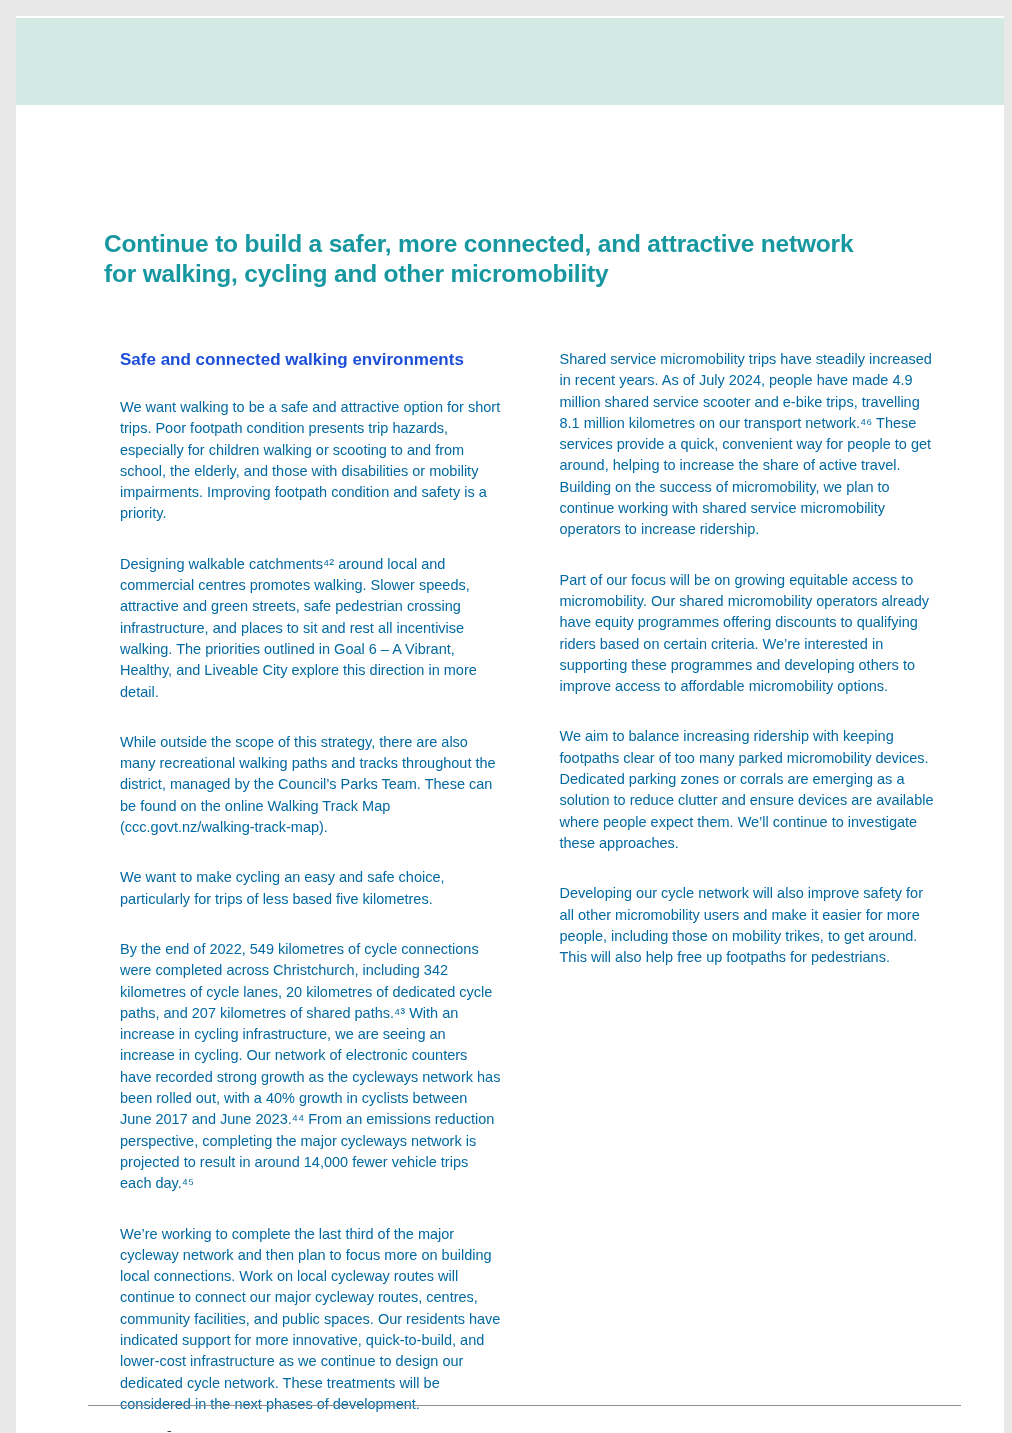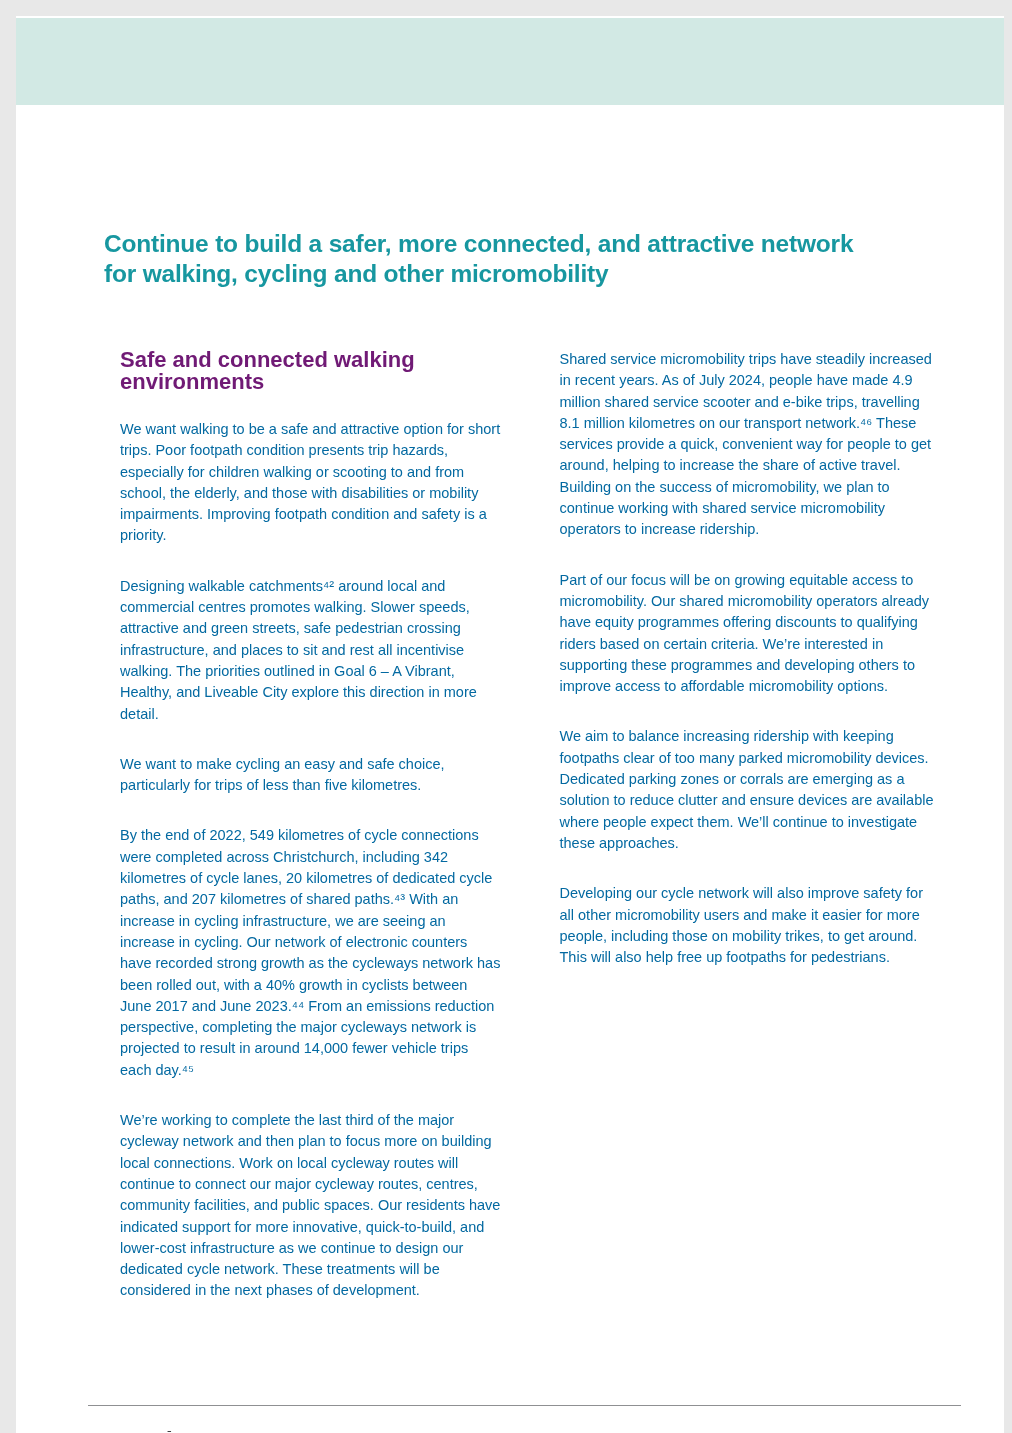--- a/index.html
+++ b/index.html
@@ -32,24 +32,24 @@
     letter-spacing: -0.2px;
     white-space: pre-line;
     margin-bottom: 28px;
   }
   .columns {
     display: flex;
     gap: 27px;
   }
   .col { width: 428px; }
   .section-heading {
-    font-size: 22px;
+    font-size: 17px;
     line-height: 22px;
     font-weight: 700;
-    color: #701a75;
+    color: #1d4ed8;
     white-space: pre-line;
     margin: 26px 0 10px 0;
   }
   .col .section-heading:first-child { margin-top: 0; }
   .body-para {
     font-size: 14.5px;
     line-height: 21.3px;
     color: #0369a1;
     margin-bottom: 13px;
   }
@@ -88,22 +88,23 @@
 
     <h1 class="page-title">Continue to build a safer, more connected, and attractive network
 for walking, cycling and other micromobility</h1>
 
     <div class="columns">
 
       <div class="col">
         <h2 class="section-heading">Safe and connected walking environments</h2>
         <p class="body-para">We want walking to be a safe and attractive option for short trips. Poor footpath condition presents trip hazards, especially for children walking or scooting to and from school, the elderly, and those with disabilities or mobility impairments. Improving footpath condition and safety is a priority.</p>
         <p class="body-para">Designing walkable catchments⁴² around local and commercial centres promotes walking. Slower speeds, attractive and green streets, safe pedestrian crossing infrastructure, and places to sit and rest all incentivise walking. The priorities outlined in Goal 6 – A Vibrant, Healthy, and Liveable City explore this direction in more detail.</p>
+        <p class="body-para">While outside the scope of this strategy, there are also many recreational walking paths and tracks throughout the district, managed by the Council’s Parks Team. These can be found on the online Walking Track Map (ccc.govt.nz/walking-track-map).</p>
 
-        <p class="body-para">We want to make cycling an easy and safe choice, particularly for trips of less than five kilometres.</p>
+        <p class="body-para">We want to make cycling an easy and safe choice, particularly for trips of less based five kilometres.</p>
         <p class="body-para">By the end of 2022, 549 kilometres of cycle connections were completed across Christchurch, including 342 kilometres of cycle lanes, 20 kilometres of dedicated cycle paths, and 207 kilometres of shared paths.⁴³ With an increase in cycling infrastructure, we are seeing an increase in cycling. Our network of electronic counters have recorded strong growth as the cycleways network has been rolled out, with a 40% growth in cyclists between June 2017 and June 2023.⁴⁴ From an emissions reduction perspective, completing the major cycleways network is projected to result in around 14,000 fewer vehicle trips each day.⁴⁵</p>
         <p class="body-para">We’re working to complete the last third of the major cycleway network and then plan to focus more on building local connections. Work on local cycleway routes will continue to connect our major cycleway routes, centres, community facilities, and public spaces. Our residents have indicated support for more innovative, quick-to-build, and lower-cost infrastructure as we continue to design our dedicated cycle network. These treatments will be considered in the next phases of development.</p>
       </div>
 
       <div class="col">
         <p class="body-para">Shared service micromobility trips have steadily increased in recent years. As of July 2024, people have made 4.9 million shared service scooter and e-bike trips, travelling 8.1 million kilometres on our transport network.⁴⁶ These services provide a quick, convenient way for people to get around, helping to increase the share of active travel. Building on the success of micromobility, we plan to continue working with shared service micromobility operators to increase ridership.</p>
         <p class="body-para">Part of our focus will be on growing equitable access to micromobility. Our shared micromobility operators already have equity programmes offering discounts to qualifying riders based on certain criteria. We’re interested in supporting these programmes and developing others to improve access to affordable micromobility options.</p>
         <p class="body-para">We aim to balance increasing ridership with keeping footpaths clear of too many parked micromobility devices. Dedicated parking zones or corrals are emerging as a solution to reduce clutter and ensure devices are available where people expect them. We’ll continue to investigate these approaches.</p>
         <p class="body-para">Developing our cycle network will also improve safety for all other micromobility users and make it easier for more people, including those on mobility trikes, to get around. This will also help free up footpaths for pedestrians.</p>
       </div>

